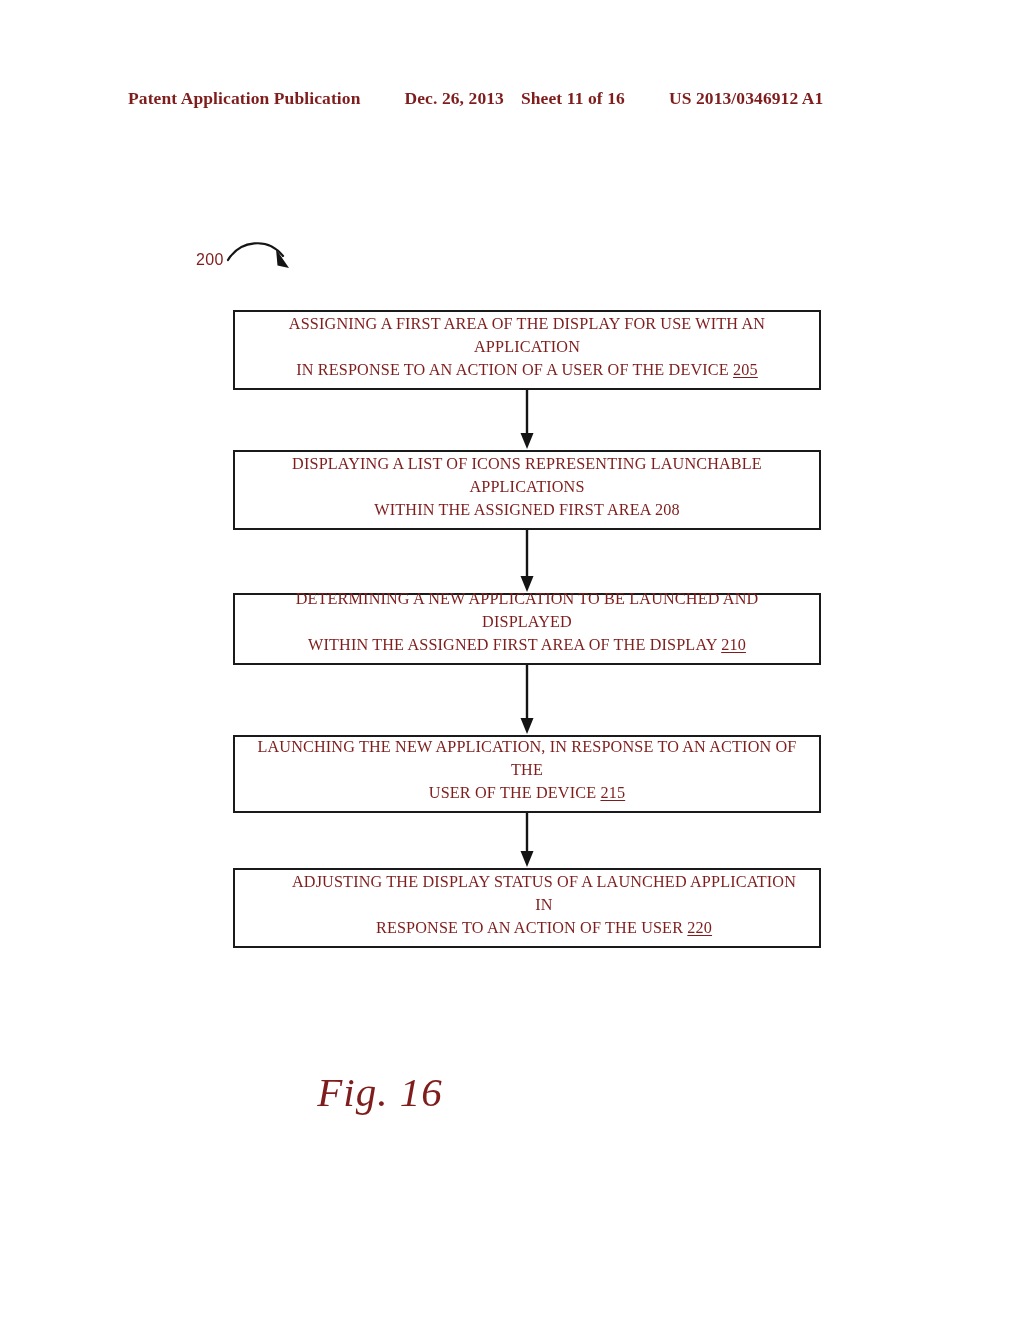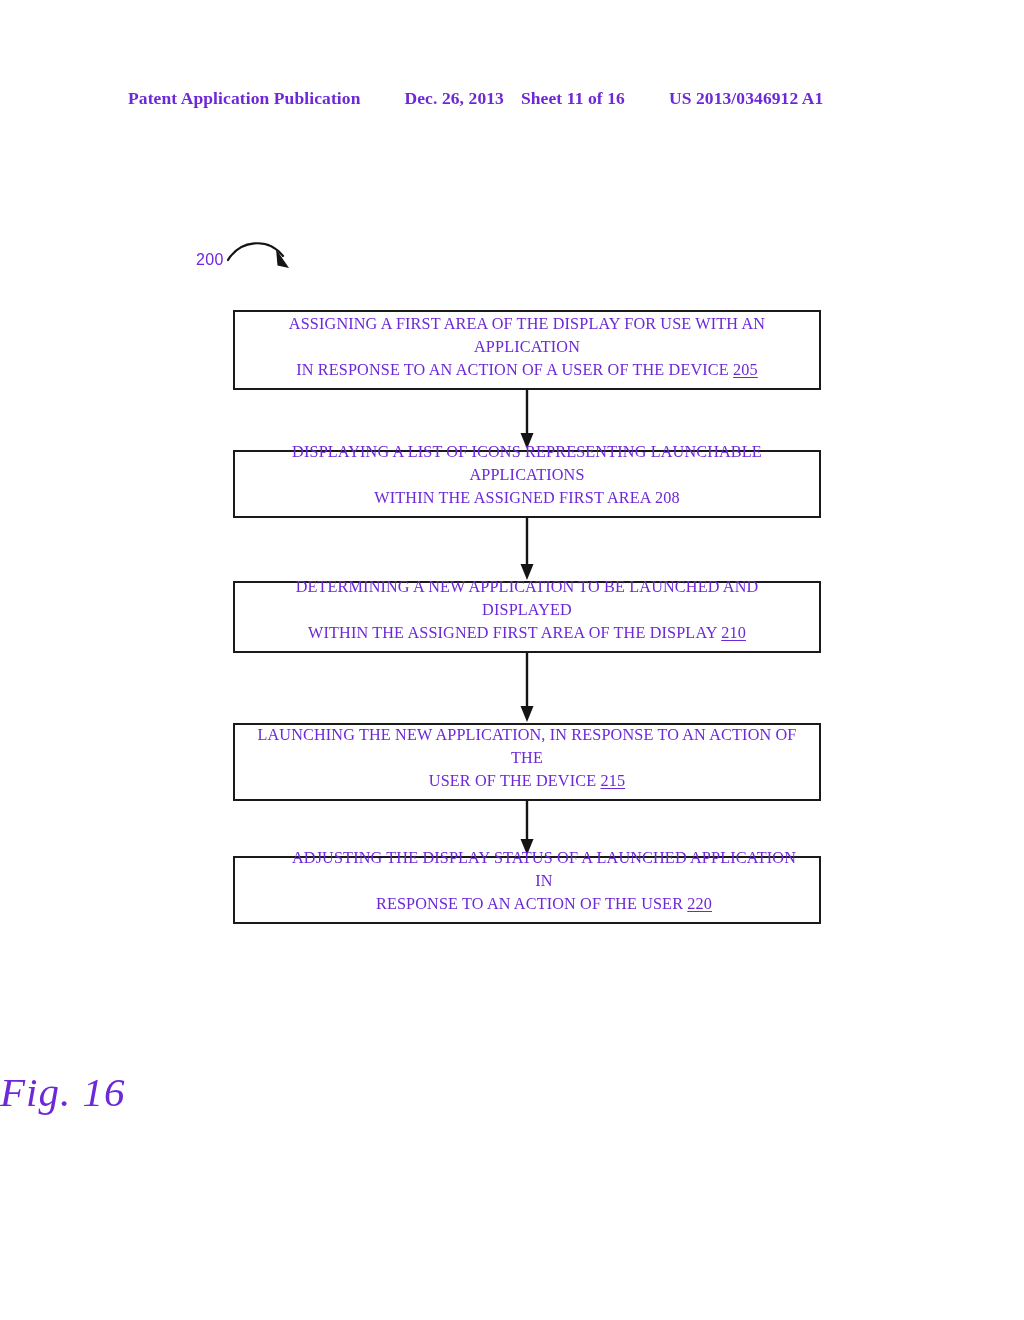--- a/index.html
+++ b/index.html
@@ -8,21 +8,21 @@
     background: #ffffff;
   }
 
   .page {
     position: relative;
     width: 1024px;
     height: 1320px;
     background: #ffffff;
     overflow: hidden;
     font-family: "Liberation Serif", "DejaVu Serif", serif;
-    color: #6d28d9;
+    color: #7f1d1d;
   }
 
   
   .pub-header {
     position: absolute;
     top: 88px;
     left: 128px;
     width: 768px;
     display: flex;
     align-items: baseline;
@@ -86,45 +86,45 @@
     letter-spacing: 0.15px;
     white-space: pre-line;
   }
   .flow-box .box-text u {
     text-decoration: underline;
     text-underline-offset: 1.5px;
   }
 
   
   .box-205 { height: 80px; }
-  .box-208 { height: 68px; }
+  .box-208 { height: 80px; }
   .box-210 { height: 72px; }
   .box-215 { height: 78px; }
-  .box-220 { height: 68px; padding-left: 48px; }
+  .box-220 { height: 80px; padding-left: 48px; }
 
   
   .connector {
     width: 588px;
     display: flex;
     justify-content: center;
   }
   .connector svg { display: block; }
 
   .gap-1 { height: 60px; }
   .gap-2 { height: 63px; }
   .gap-3 { height: 70px; }
   .gap-4 { height: 55px; }
 
   
   .fig-caption {
     position: absolute;
     left: 0;
     top: 1068px;
     width: 760px;
-    text-align: left;
+    text-align: center;
     font-style: italic;
     font-size: 41px;
     letter-spacing: 1px;
     font-family: "Liberation Serif", "DejaVu Serif", serif;
   }
 </style>
 </head>
 <body>
 
 <div class="page">

